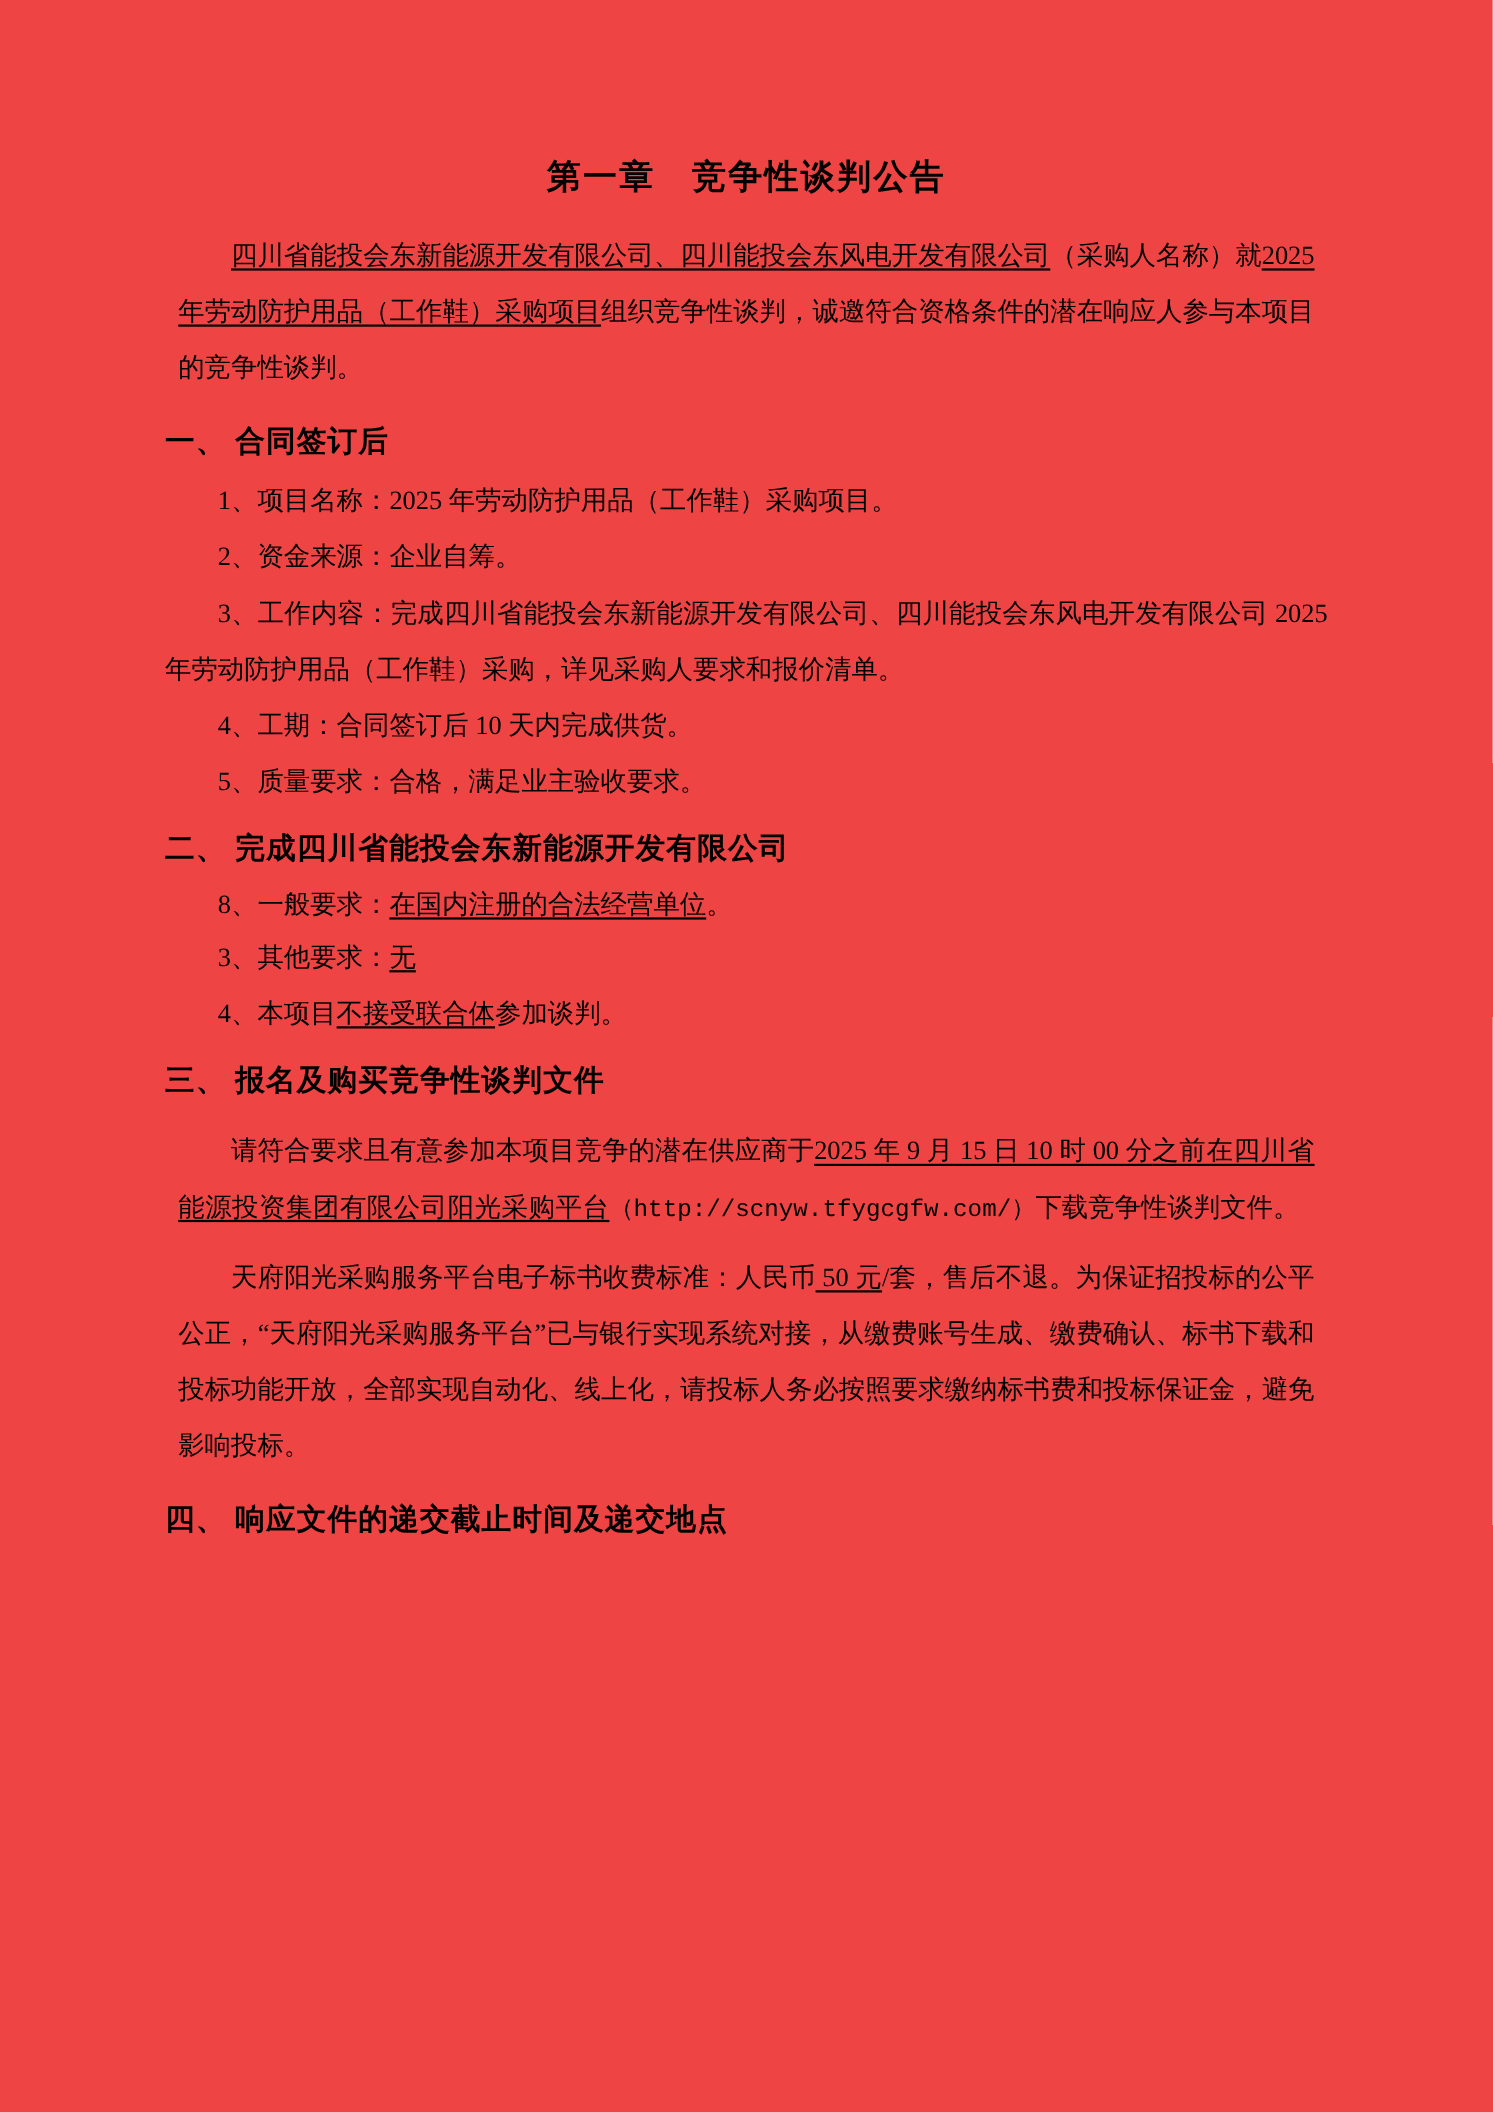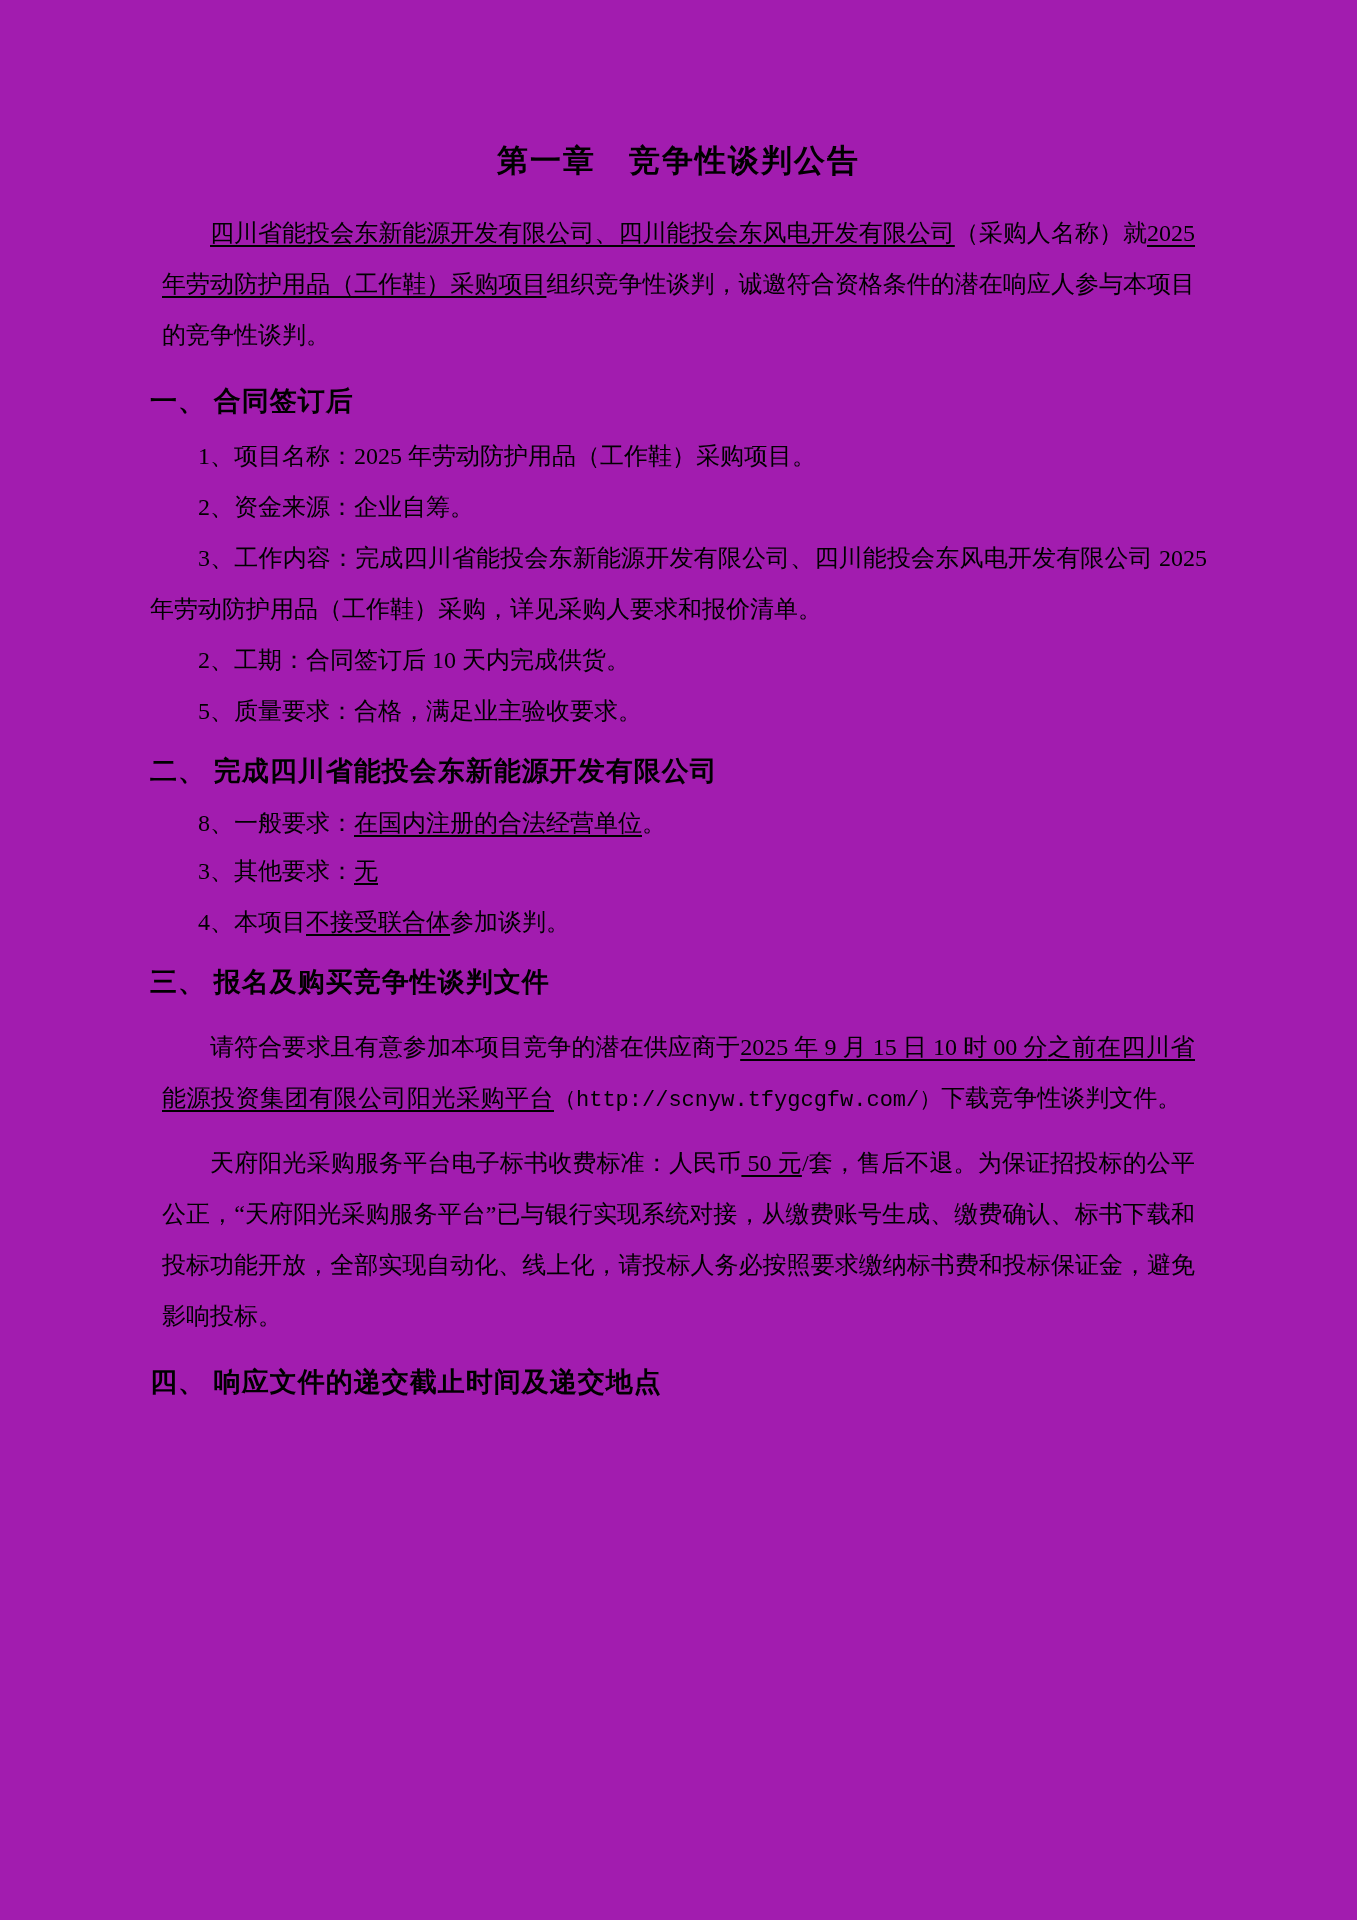--- a/index.html
+++ b/index.html
@@ -11,21 +11,21 @@
     width: 1357px;
     min-height: 1920px;
     font-family: "Liberation Serif", "DejaVu Serif", serif;
     color: #000000;
   }
   .page {
     width: 1357px;
     min-height: 1920px;
     box-sizing: border-box;
     padding: 120px 150px 60px 150px;
-    background: #a21caf;
+    background: #ef4444;
   }
   .doc-title {
     text-align: center;
     font-size: 31px;
     font-weight: bold;
     letter-spacing: 2px;
     margin: 20px 0 26px 0;
     font-family: "Liberation Serif", "DejaVu Serif", serif;
   }
   .para {
@@ -75,21 +75,21 @@
 <div class="page">
 
   <div class="doc-title">第一章　竞争性谈判公告</div>
 
   <p class="para indent"><span class="u">四川省能投会东新能源开发有限公司、四川能投会东风电开发有限公司</span><span>（采购人名称）就</span><span class="u">2025 年劳动防护用品（工作鞋）采购项目</span><span>组织竞争性谈判，诚邀符合资格条件的潜在响应人参与本项目的竞争性谈判。</span></p>
 
   <h2 class="section-head">一、 合同签订后</h2>
   <p class="item">1、项目名称：2025 年劳动防护用品（工作鞋）采购项目。</p>
   <p class="item">2、资金来源：企业自筹。</p>
   <p class="item">3、工作内容：完成四川省能投会东新能源开发有限公司、四川能投会东风电开发有限公司 2025 年劳动防护用品（工作鞋）采购，详见采购人要求和报价清单。</p>
-  <p class="item">2、工期：合同签订后 10 天内完成供货。</p>
+  <p class="item">4、工期：合同签订后 10 天内完成供货。</p>
   <p class="item">5、质量要求：合格，满足业主验收要求。</p>
 
   <h2 class="section-head">二、 完成四川省能投会东新能源开发有限公司</h2>
   <p class="item tight"><span>8、一般要求：</span><span class="u">在国内注册的合法经营单位</span><span>。</span></p>
   <p class="item"><span>3、其他要求：</span><span class="u">无</span><span></span></p>
   <p class="item"><span>4、本项目</span><span class="u">不接受联合体</span><span>参加谈判。</span></p>
 
   <h2 class="section-head">三、 报名及购买竞争性谈判文件</h2>
   <p class="para indent"><span>请符合要求且有意参加本项目竞争的潜在供应商于</span><span class="u">2025 年 9 月 15 日 10 时 00 分</span><span class="u spread">之前在四川省能源投资集团有限公司阳光采购平台</span><span class="mono">（http://scnyw.tfygcgfw.com/）</span><span>下载竞争性谈判文件。</span></p>
   <p class="para indent"><span>天府阳光采购服务平台电子标书收费标准：人民币</span><span class="u"> 50 元</span><span>/套，售后不退。为保证招投标的公平公正，“天府阳光采购服务平台”已与银行实现系统对接，从缴费账号生成、缴费确认、标书下载和投标功能开放，全部实现自动化、线上化，请投标人务必按照要求缴纳标书费和投标保证金，避免影响投标。</span></p>

